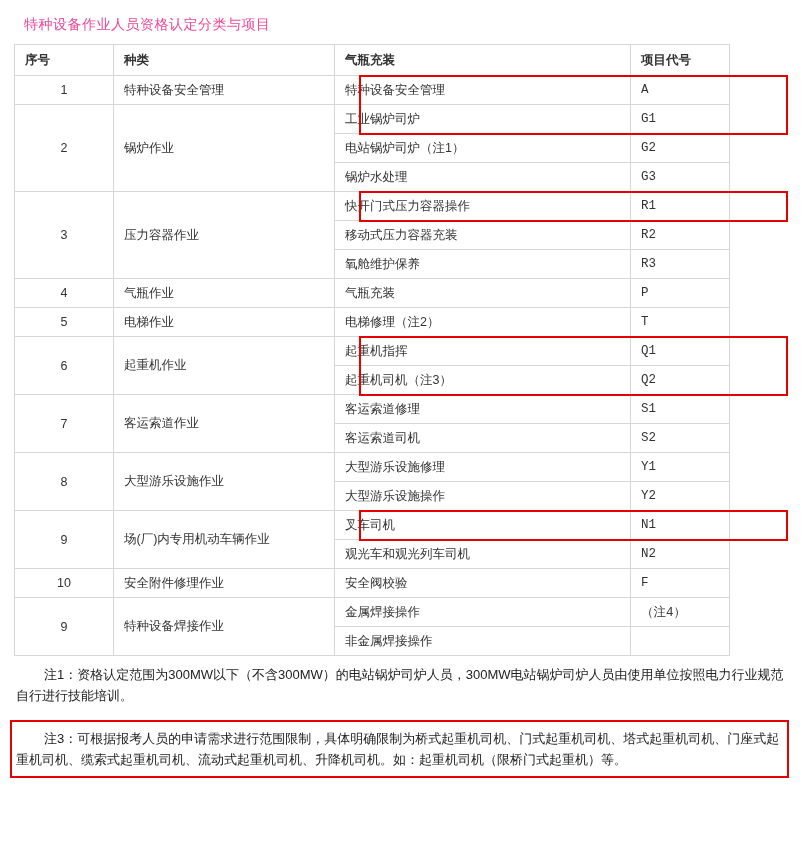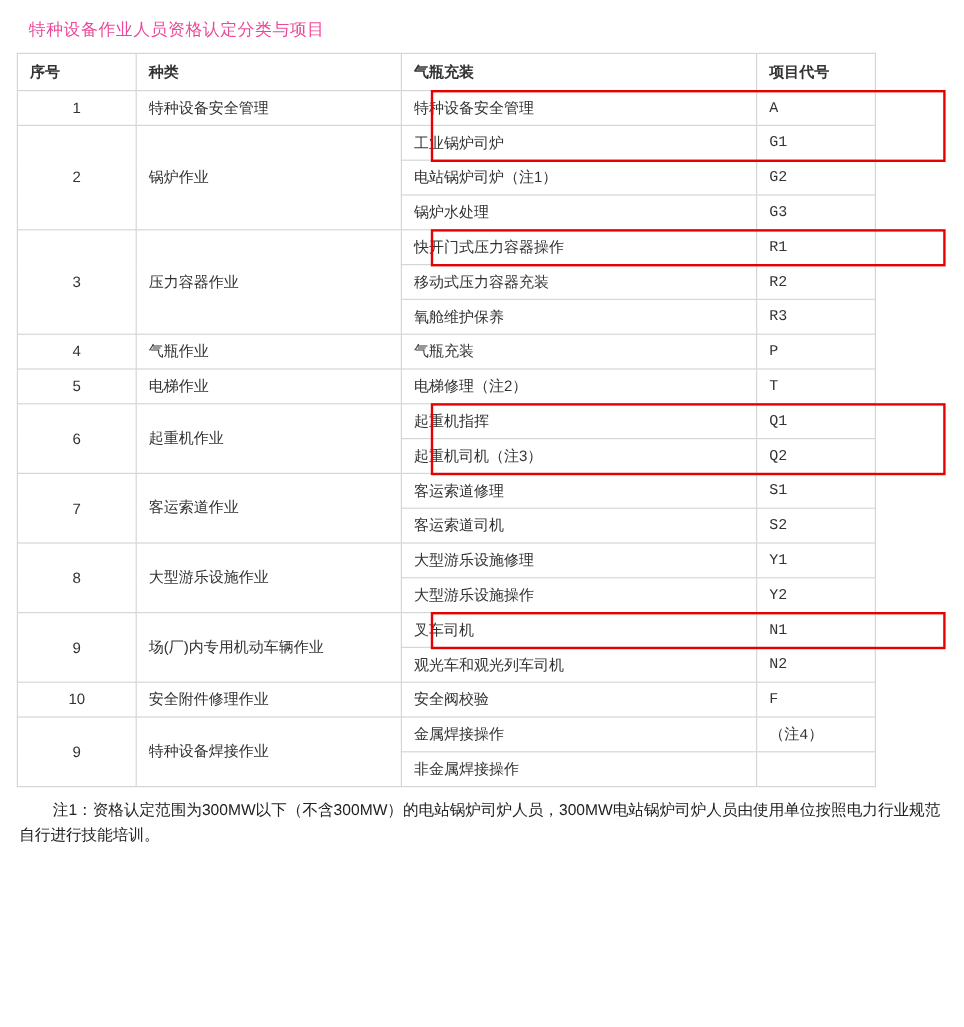--- a/index.html
+++ b/index.html
@@ -196,20 +196,21 @@
         </tr>
         <tr>
           <td class="col-item">非金属焊接操作</td>
           <td class="col-code"></td>
         </tr>
       </tbody>
   </table>
 
   <div class="notes" id="notes">
       <p class="note">注1：资格认定范围为300MW以下（不含300MW）的电站锅炉司炉人员，300MW电站锅炉司炉人员由使用单位按照电力行业规范自行进行技能培训。</p>
+      <p class="note boxed">注3：可根据报考人员的申请需求进行范围限制，具体明确限制为桥式起重机司机、门式起重机司机、塔式起重机司机、门座式起重机司机、缆索式起重机司机、流动式起重机司机、升降机司机。如：起重机司机（限桥门式起重机）等。</p>
     </div>
 
 </div>
 
 <div class="hl" style="left: 359px; top: 74.5px; width: 428.5px; height: 60px; border-color: rgb(230, 0, 0);"></div>
 <div class="hl" style="left: 359px; top: 190.5px; width: 428.5px; height: 31px; border-color: rgb(230, 0, 0);"></div>
 <div class="hl" style="left: 359px; top: 335.5px; width: 428.5px; height: 60px; border-color: rgb(230, 0, 0);"></div>
 <div class="hl" style="left: 359px; top: 509.5px; width: 428.5px; height: 31px; border-color: rgb(230, 0, 0);"></div>
 
 </body></html>

